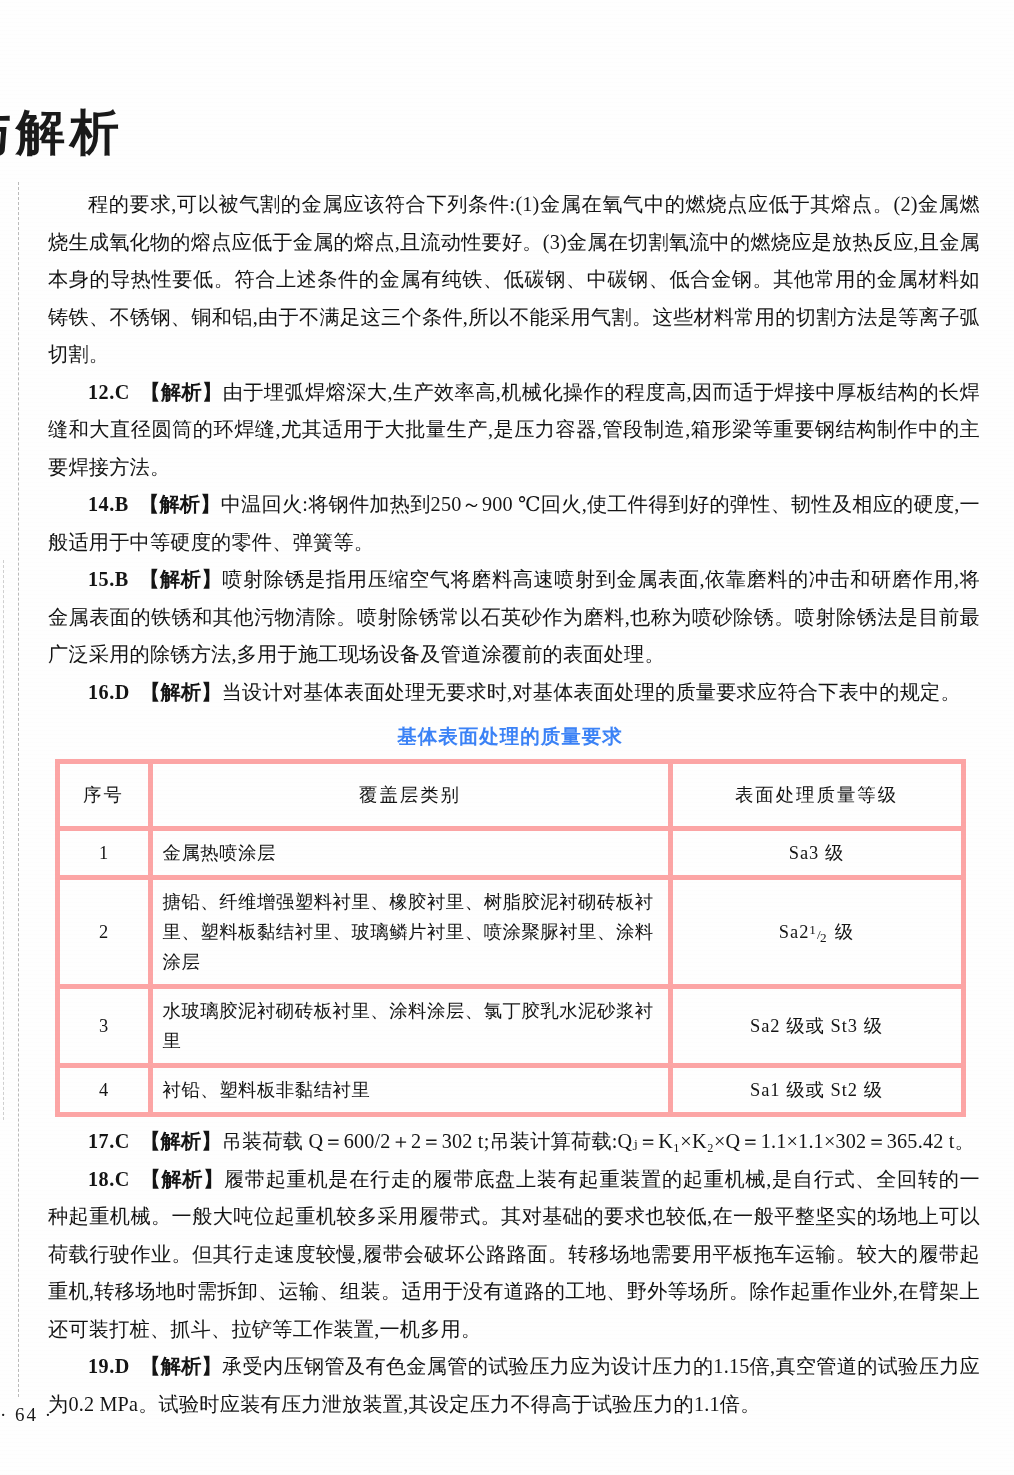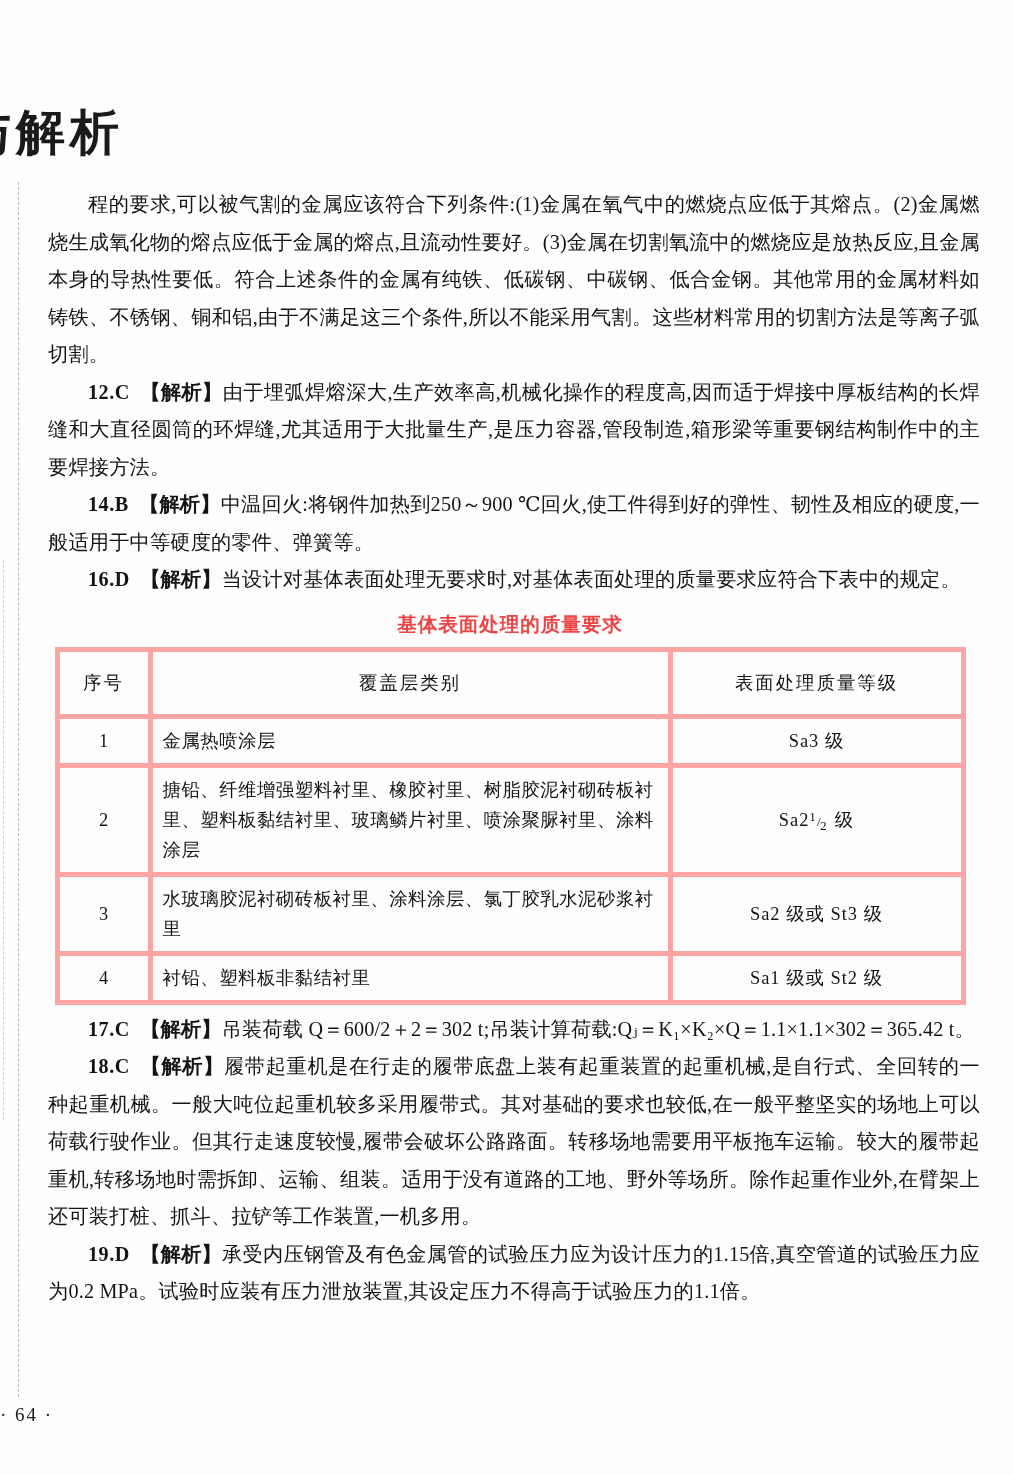--- a/index.html
+++ b/index.html
@@ -96,21 +96,21 @@
   
   .table-wrap {
     margin: 12px 0 6px 0;
   }
   .table-caption {
     text-align: center;
     font-weight: 700;
     font-size: 19.5px;
     letter-spacing: 1px;
     margin: 4px 0 9px 0;
-    color: #ef4444;
+    color: #3b82f6;
     font-family: "DejaVu Serif", "Liberation Serif", serif;
   }
   table.qtable {
     border-collapse: collapse;
     width: 911px;
     margin: 0 auto;
     font-size: 18.4px;
     color: #141414;
     table-layout: fixed;
   }
@@ -168,20 +168,21 @@
 
   <div class="content">
 
     <p class="para indent">程的要求,可以被气割的金属应该符合下列条件:(1)金属在氧气中的燃烧点应低于其熔点。(2)金属燃烧生成氧化物的熔点应低于金属的熔点,且流动性要好。(3)金属在切割氧流中的燃烧应是放热反应,且金属本身的导热性要低。符合上述条件的金属有纯铁、低碳钢、中碳钢、低合金钢。其他常用的金属材料如铸铁、不锈钢、铜和铝,由于不满足这三个条件,所以不能采用气割。这些材料常用的切割方法是等离子弧切割。</p>
 
     <p class="para indent"><span class="qnum">12.</span><span class="qnum">C</span> <span class="tag">【解析】</span><span>由于埋弧焊熔深大,生产效率高,机械化操作的程度高,因而适于焊接中厚板结构的长焊缝和大直径圆筒的环焊缝,尤其适用于大批量生产,是压力容器,管段制造,箱形梁等重要钢结构制作中的主要焊接方法。</span></p>
 
 
     <p class="para indent"><span class="qnum">14.</span><span class="qnum">B</span> <span class="tag">【解析】</span><span>中温回火:将钢件加热到250～900 ℃回火,使工件得到好的弹性、韧性及相应的硬度,一般适用于中等硬度的零件、弹簧等。</span></p>
 
+    <p class="para indent"><span class="qnum">15.</span><span class="qnum">B</span> <span class="tag">【解析】</span><span>喷射除锈是指用压缩空气将磨料高速喷射到金属表面,依靠磨料的冲击和研磨作用,将金属表面的铁锈和其他污物清除。喷射除锈常以石英砂作为磨料,也称为喷砂除锈。喷射除锈法是目前最广泛采用的除锈方法,多用于施工现场设备及管道涂覆前的表面处理。</span></p>
 
     <p class="para indent"><span class="qnum">16.</span><span class="qnum">D</span> <span class="tag">【解析】</span><span>当设计对基体表面处理无要求时,对基体表面处理的质量要求应符合下表中的规定。</span></p>
 
     <div class="table-wrap">
       <div class="table-caption">基体表面处理的质量要求</div>
       <table class="qtable">
         <thead>
           <tr>
             <th class="h-idx">序号</th>
             <th>覆盖层类别</th>

